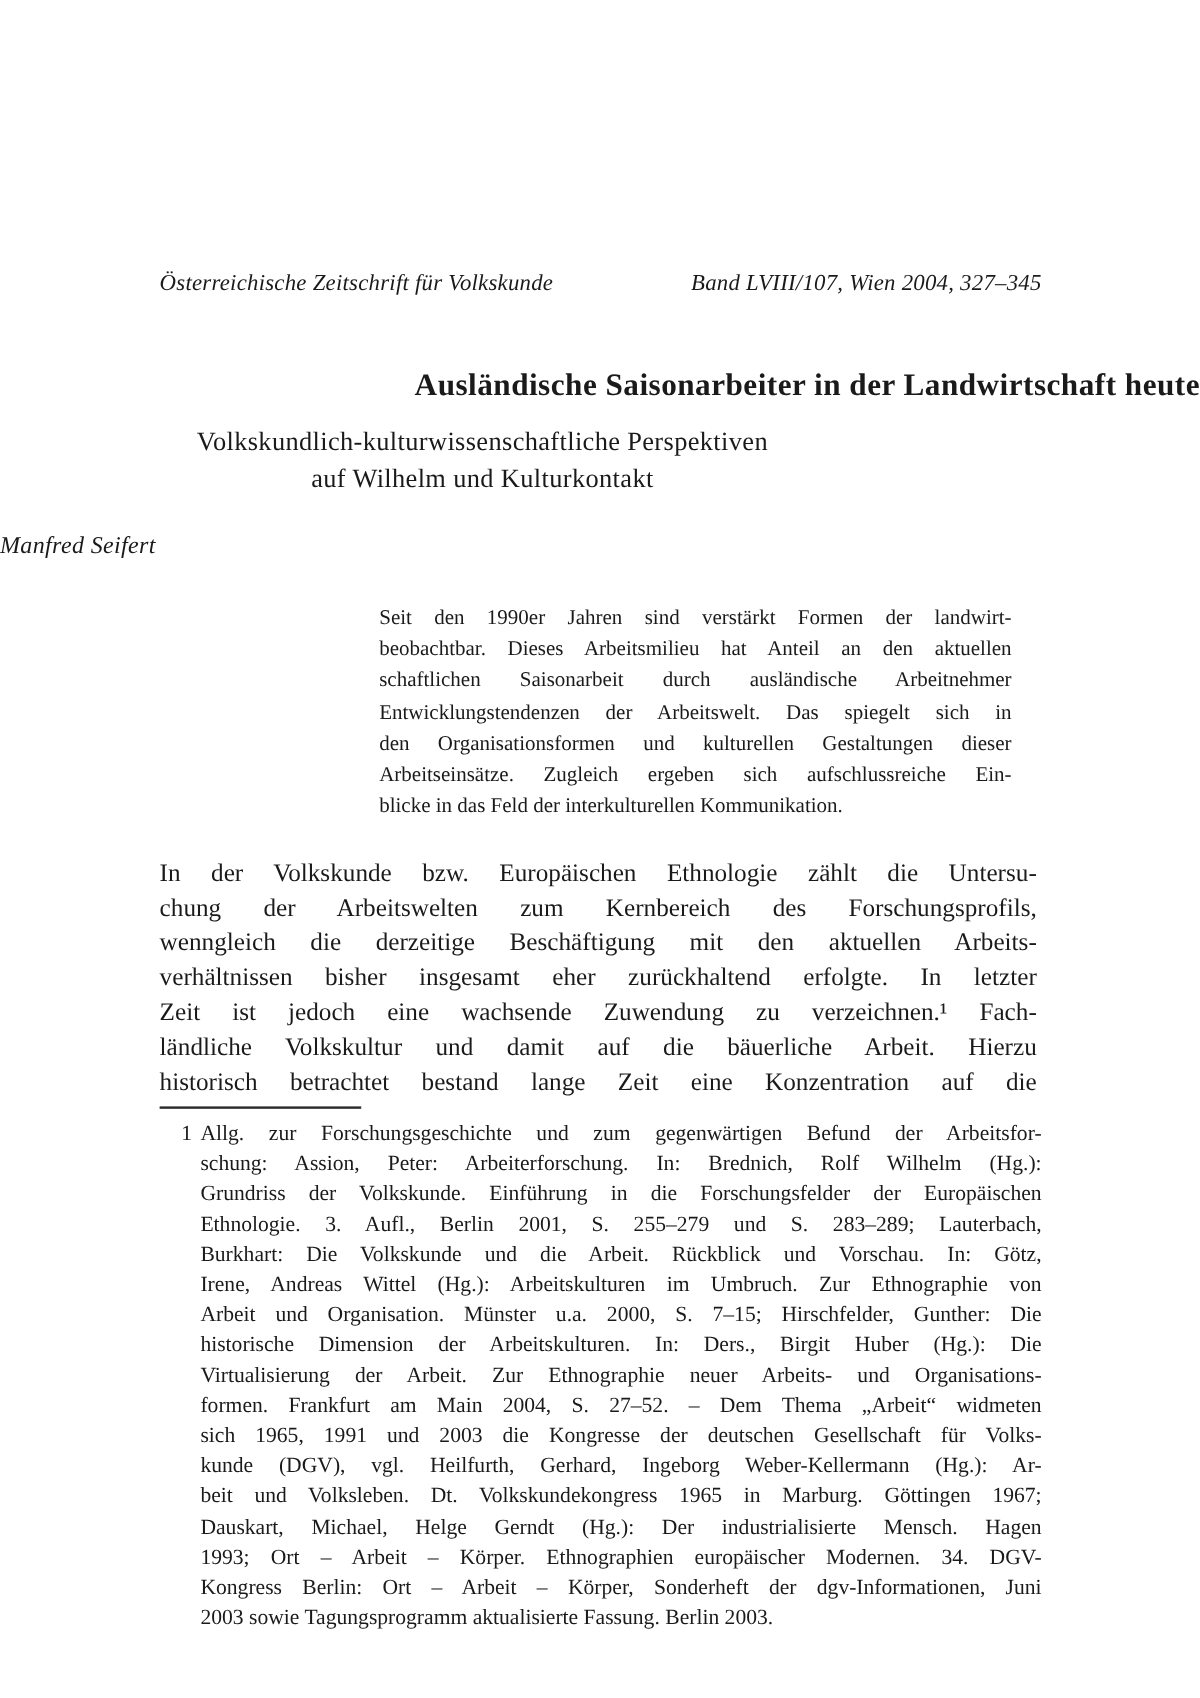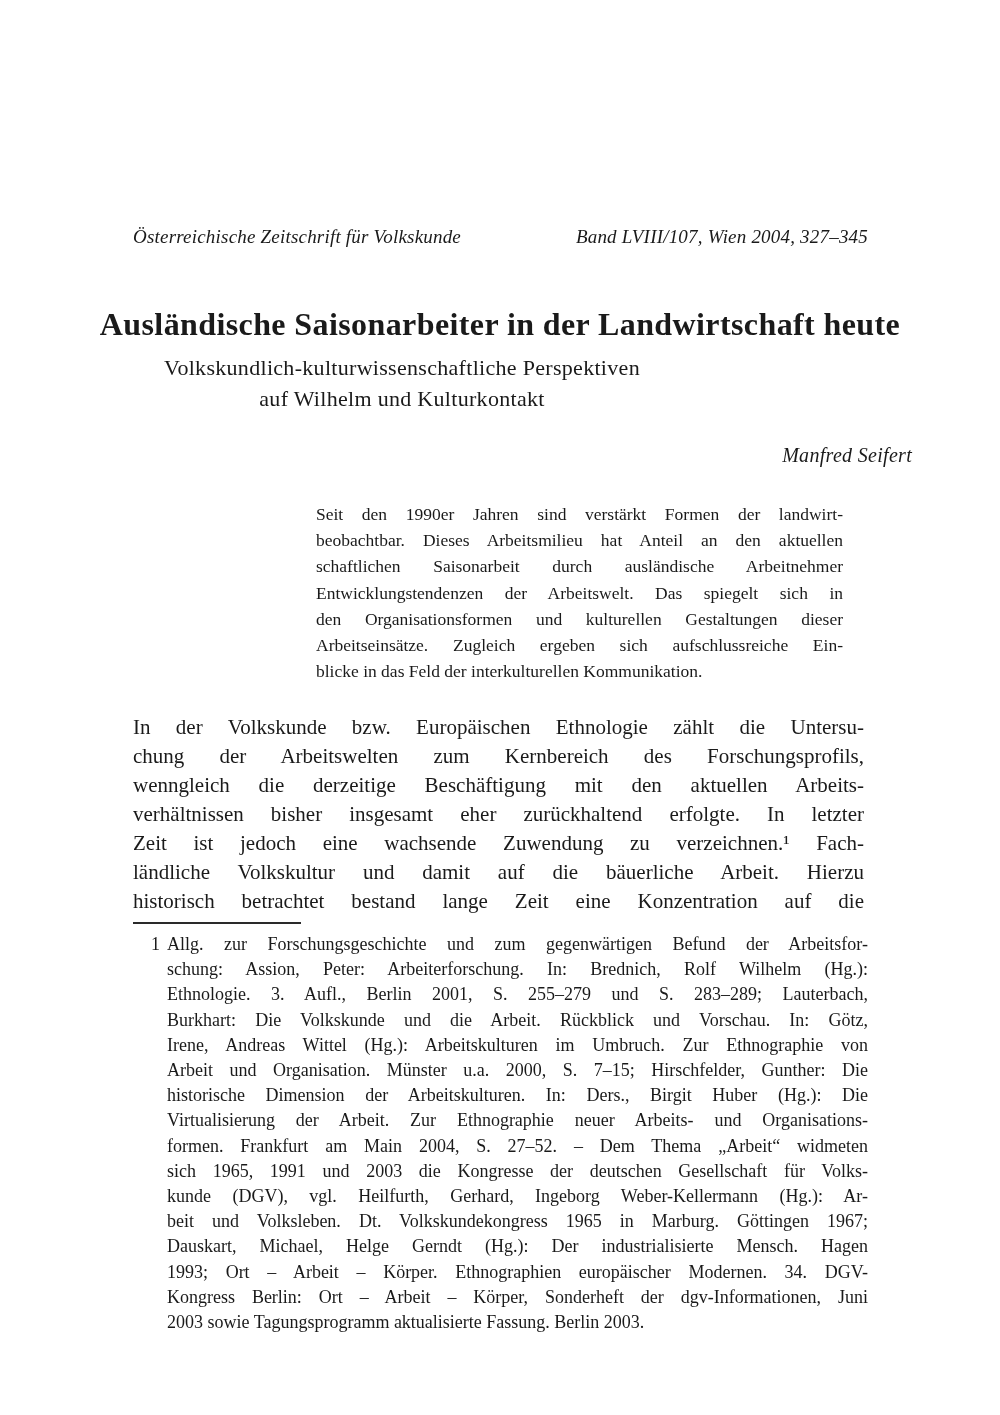--- a/index.html
+++ b/index.html
@@ -27,41 +27,41 @@
     font-style: italic;
     font-size: 19px;
     letter-spacing: 0.2px;
   }
   .title {
     position: absolute;
     left: 0;
     top: 264px;
     width: 1000px;
     margin: 0;
-    text-align: center;
-    font-size: 32px;
+    text-align: right;
+    font-size: 26px;
     font-weight: bold;
     letter-spacing: 0.4px;
   }
   .subtitle {
     position: absolute;
     left: 0;
     top: 310px;
     width: 804px;
     text-align: center;
     font-size: 22px;
     line-height: 31px;
     letter-spacing: 0.3px;
   }
   .author {
     position: absolute;
     left: 0;
     top: 402px;
     width: 912px;
-    text-align: right;
+    text-align: left;
     font-style: italic;
     font-size: 20px;
     letter-spacing: 0.3px;
   }
   .abstract {
     position: absolute;
     left: 316px;
     top: 459px;
     width: 527px;
     font-size: 17.5px;
@@ -142,20 +142,21 @@
     <div class="jline">ländliche Volkskultur und damit auf die bäuerliche Arbeit. Hierzu</div>
     <div class="jline">historisch betrachtet bestand lange Zeit eine Konzentration auf die</div>
   </div>
 
   <div class="fnrule"></div>
 
   <div class="footnote">
     <span class="fnmark">1</span>
     <div class="jline">Allg. zur Forschungsgeschichte und zum gegenwärtigen Befund der Arbeitsfor-</div>
     <div class="jline">schung: Assion, Peter: Arbeiterforschung. In: Brednich, Rolf Wilhelm (Hg.):</div>
+    <div class="jline">Grundriss der Volkskunde. Einführung in die Forschungsfelder der Europäischen</div>
     <div class="jline">Ethnologie. 3. Aufl., Berlin 2001, S. 255–279 und S. 283–289; Lauterbach,</div>
     <div class="jline">Burkhart: Die Volkskunde und die Arbeit. Rückblick und Vorschau. In: Götz,</div>
     <div class="jline">Irene, Andreas Wittel (Hg.): Arbeitskulturen im Umbruch. Zur Ethnographie von</div>
     <div class="jline">Arbeit und Organisation. Münster u.a. 2000, S. 7–15; Hirschfelder, Gunther: Die</div>
     <div class="jline">historische Dimension der Arbeitskulturen. In: Ders., Birgit Huber (Hg.): Die</div>
     <div class="jline">Virtualisierung der Arbeit. Zur Ethnographie neuer Arbeits- und Organisations-</div>
     <div class="jline">formen. Frankfurt am Main 2004, S. 27–52. – Dem Thema „Arbeit“ widmeten</div>
     <div class="jline">sich 1965, 1991 und 2003 die Kongresse der deutschen Gesellschaft für Volks-</div>
     <div class="jline">kunde (DGV), vgl. Heilfurth, Gerhard, Ingeborg Weber-Kellermann (Hg.): Ar-</div>
     <div class="jline">beit und Volksleben. Dt. Volkskundekongress 1965 in Marburg. Göttingen 1967;</div>

